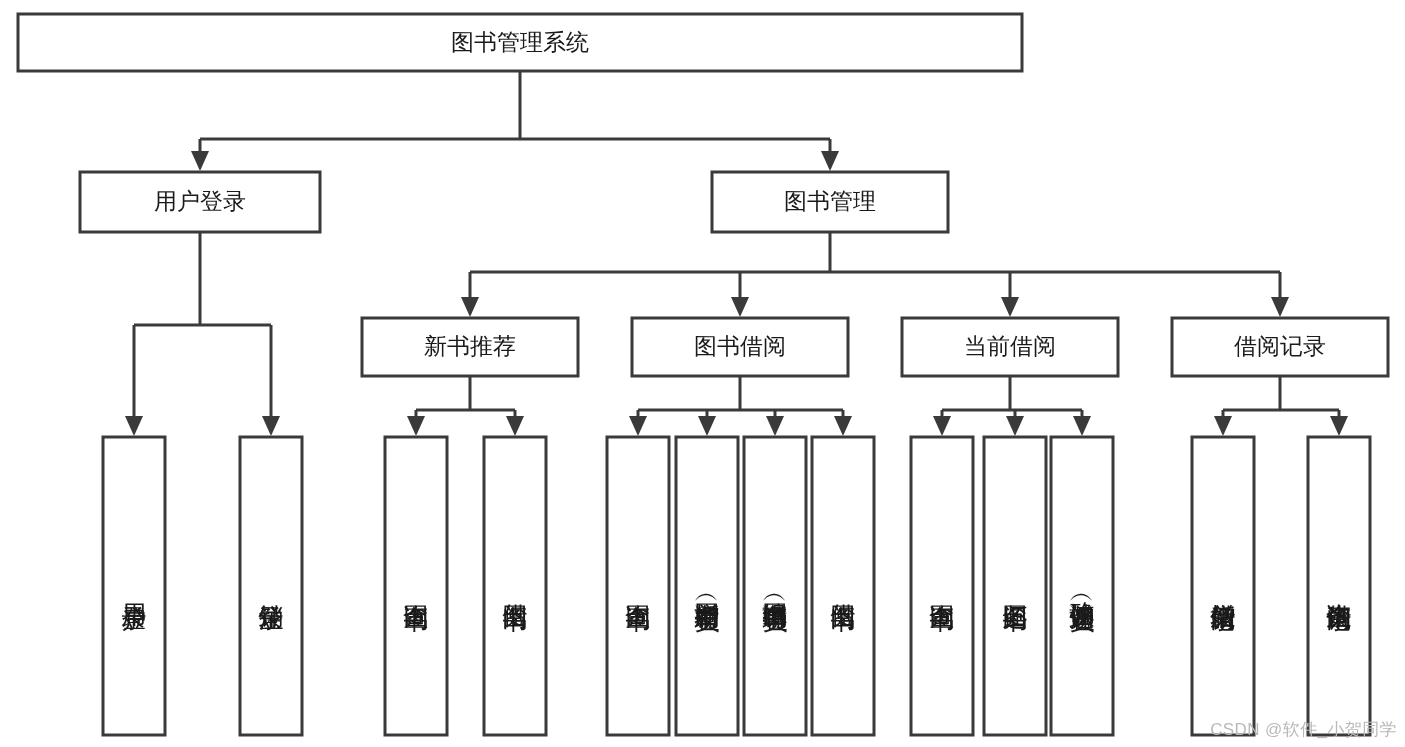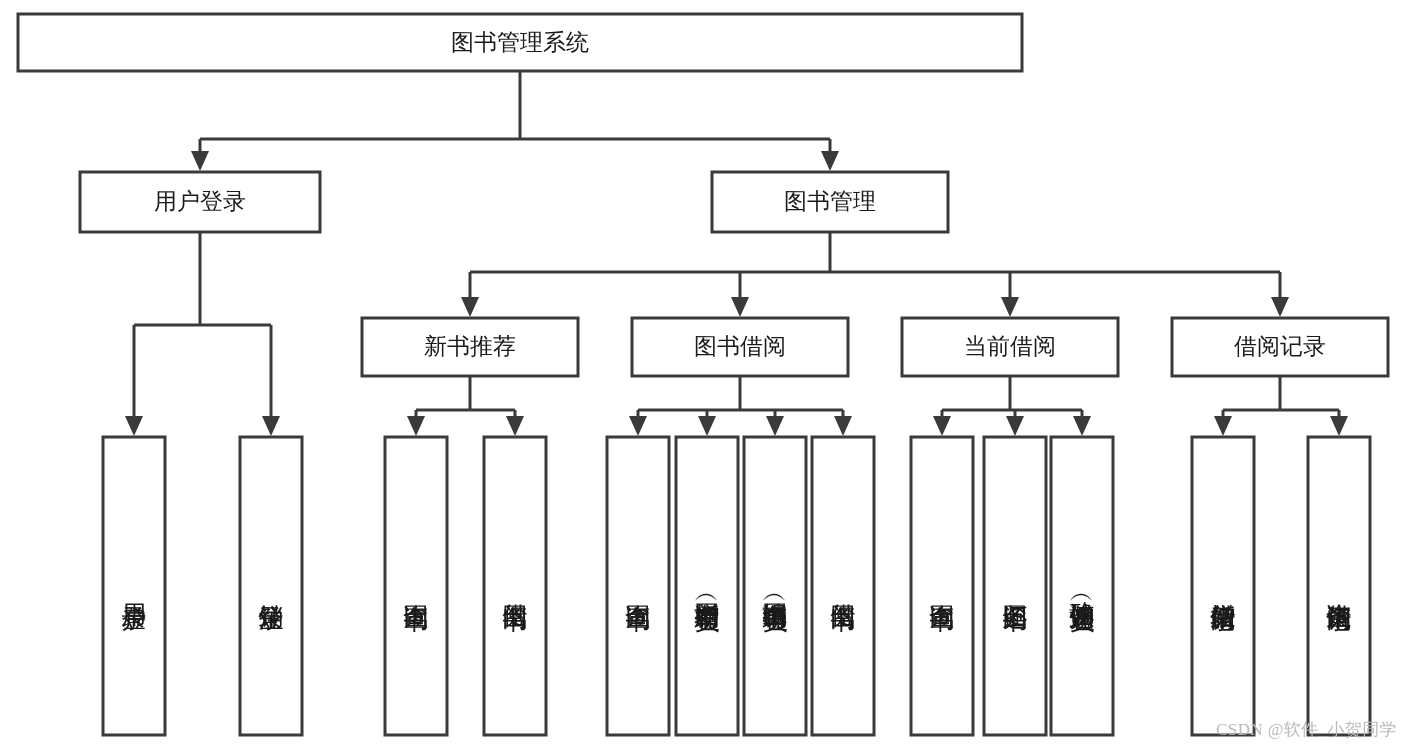--- a/index.html
+++ b/index.html
@@ -63,21 +63,21 @@
     align-items: center;
     justify-content: center;
     text-align: center;
     white-space: nowrap;
     pointer-events: none;
   }
   .watermark {
     position: absolute;
     right: 8px;
     bottom: 6px;
-    font-family: Liberation Serif, serif;
+    font-family: Liberation Sans, sans-serif;
     font-size: 17px;
     color: #b9b9b9;
     letter-spacing: 0.4px;
     user-select: none;
     white-space: nowrap;
   }
 </style>
 </head>
 <body>
 

